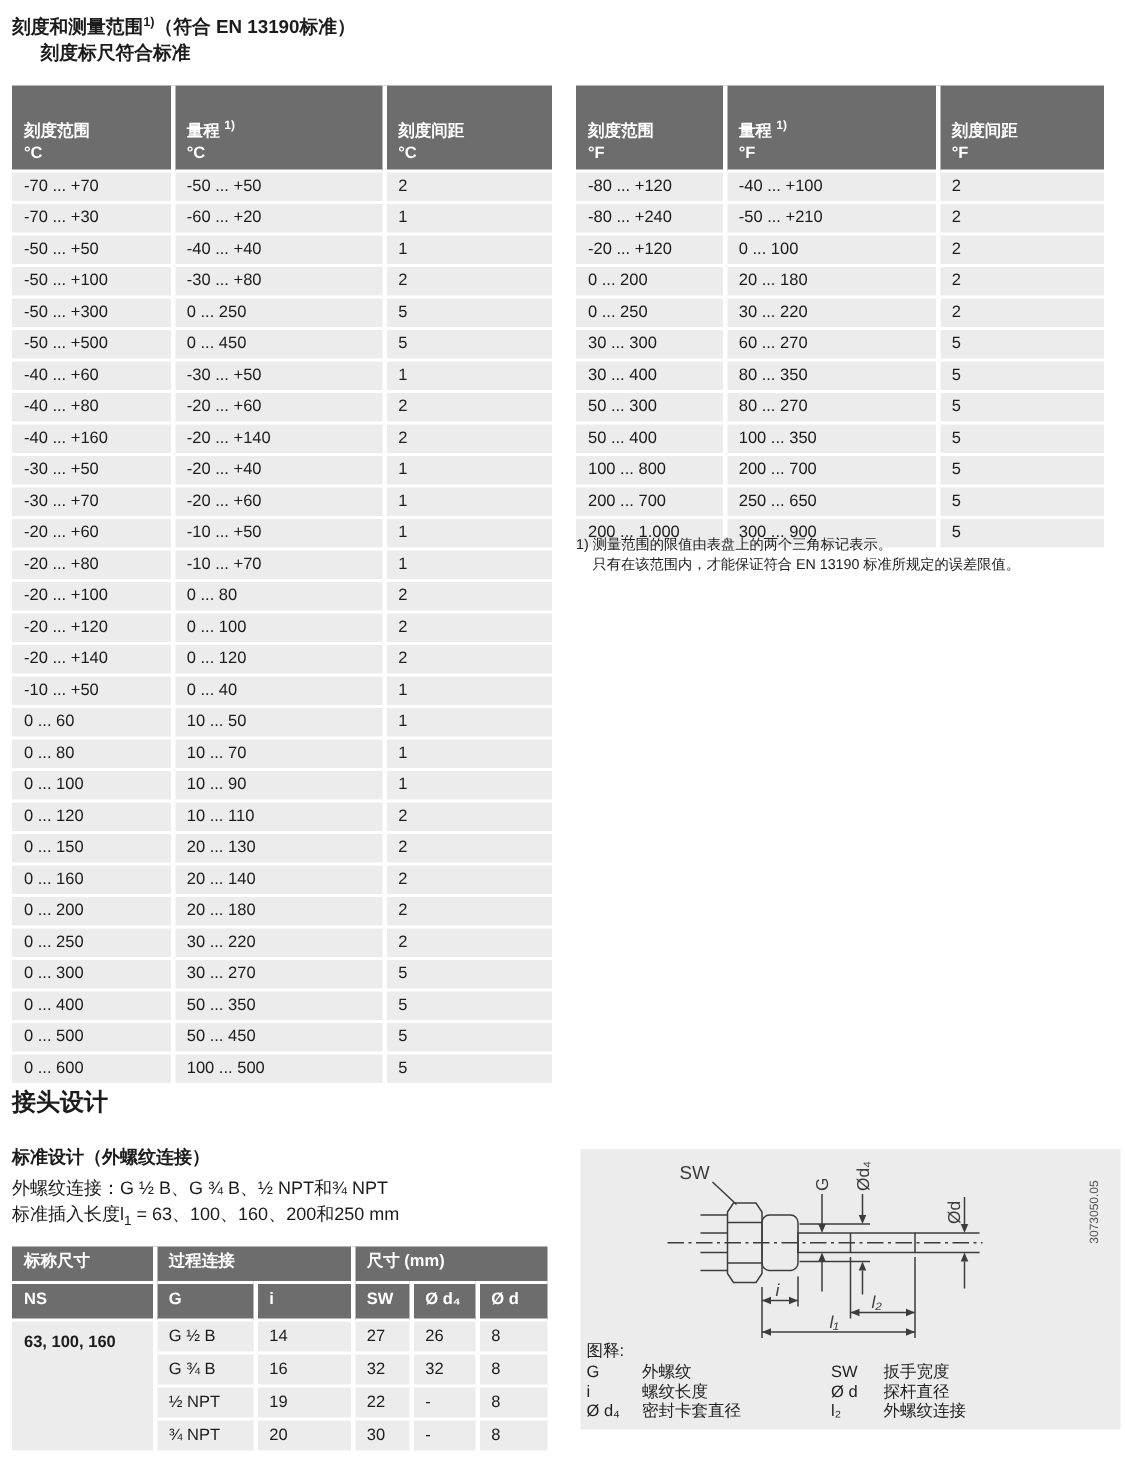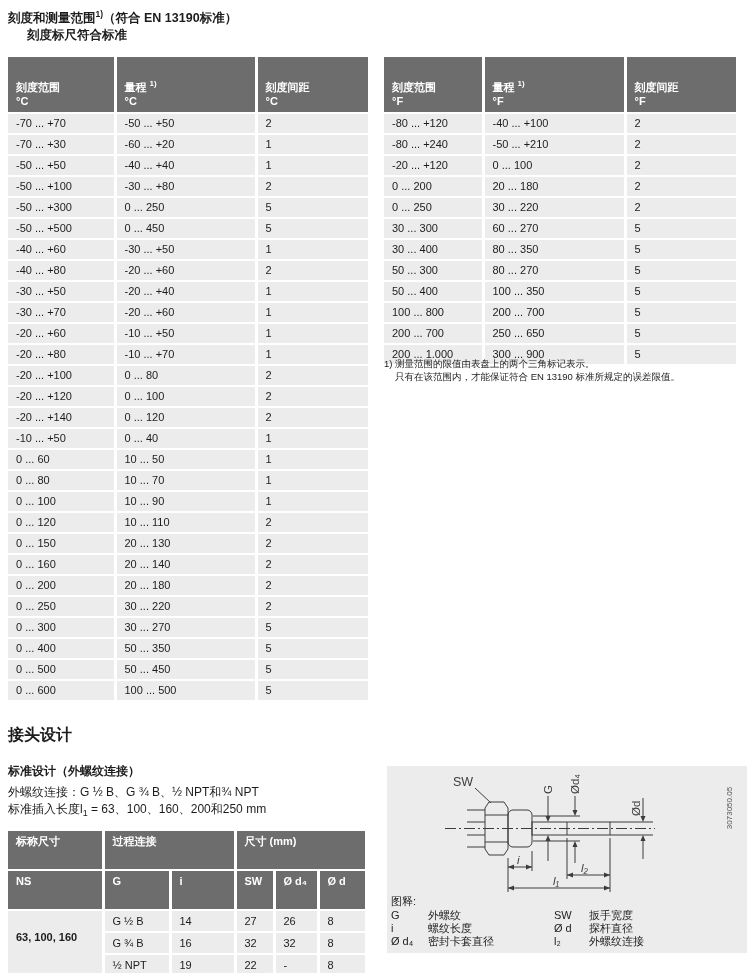--- a/index.html
+++ b/index.html
@@ -16,23 +16,23 @@
   .dtable td{background:#ececec;font-size:11px;height:19px;padding:0 0 0 8px;
              border-right:3px solid #fff;border-bottom:2px solid #fff;vertical-align:middle;}
   .dtable td:last-child{border-right:0;}
   sup.hsup{font-size:8px;margin-left:3px;}
   .foot{font-size:9.5px;line-height:13px;}
   .foot .ind{padding-left:11px;}
   .h1{font-size:16px;font-weight:bold;}
   .sub-b{font-size:12px;font-weight:bold;}
   .sub{font-size:12px;}
   .sub sub{font-size:9px;}
-  .ctable th{padding:3px 0 20px 8px;line-height:15px;}
+  .ctable th{padding:3px 0 5px 8px;line-height:15px;}
   .ctable td{height:20px;}
-  .ctable td.ns{font-weight:bold;vertical-align:top;padding-top:20px;}
+  .ctable td.ns{font-weight:bold;vertical-align:top;padding-top:8px;}
   .panel{background:#ececec;}
   .legend{position:absolute;left:4px;top:129px;font-size:11px;line-height:13px;color:#222;}
   .legend-grid{display:grid;grid-template-columns:37px 126px 35px auto;margin-top:1px;}
   .docnum{position:absolute;left:299px;top:37px;width:88px;height:10px;text-align:center;
           font-size:8px;color:#555;transform:rotate(-90deg);}
   svg text{font-family:"Liberation Sans","DejaVu Sans",sans-serif;}
 </style>
 </head>
 <body>
 
@@ -84,20 +84,25 @@
         <td>5</td>
       </tr>
       <tr>
         <td>-40 ... +60</td>
         <td>-30 ... +50</td>
         <td>1</td>
       </tr>
       <tr>
         <td>-40 ... +80</td>
         <td>-20 ... +60</td>
+        <td>2</td>
+      </tr>
+      <tr>
+        <td>-40 ... +160</td>
+        <td>-20 ... +140</td>
         <td>2</td>
       </tr>
       <tr>
         <td>-30 ... +50</td>
         <td>-20 ... +40</td>
         <td>1</td>
       </tr>
       <tr>
         <td>-30 ... +70</td>
         <td>-20 ... +60</td>

